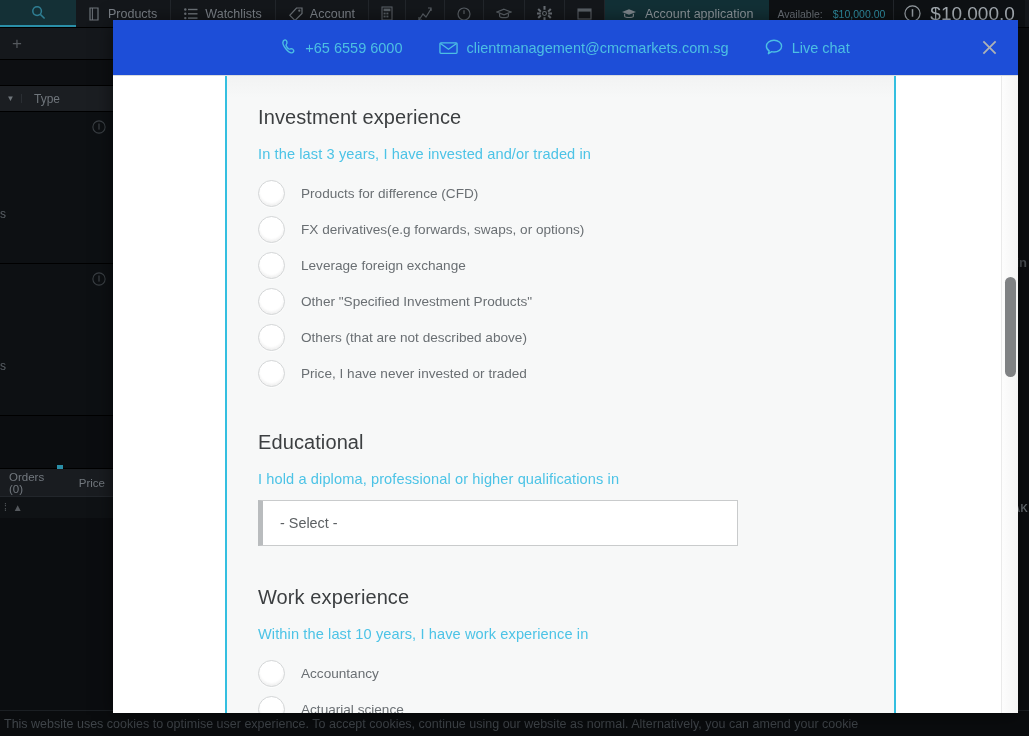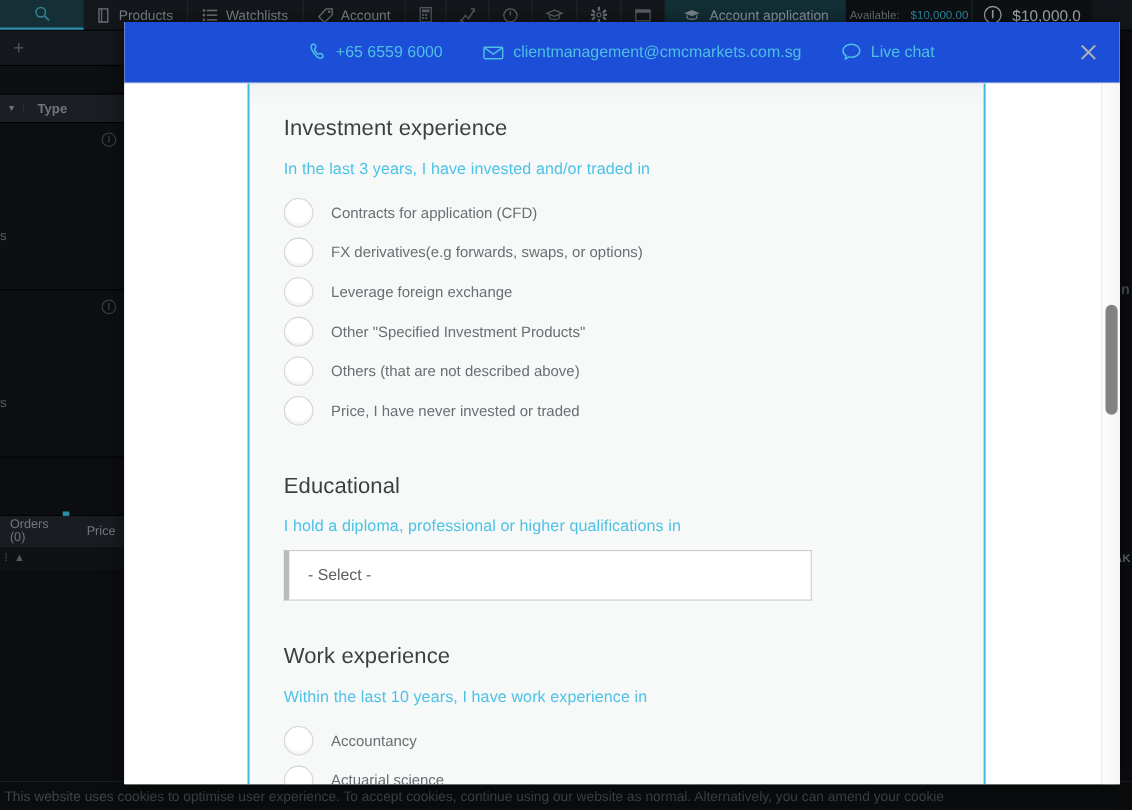--- a/index.html
+++ b/index.html
@@ -28,48 +28,48 @@
     display: flex; align-items: center; gap: 7px;
     padding: 8px 13px; color: #7d838a; font-size: 12.5px;
     border-right: 1px solid #22262b;
   }
   .tb-item.icon-only { padding: 0 12px; }
   .tb-tab-active {
     display: flex; align-items: center; gap: 8px; padding: 0 16px;
     background: #123036; color: #8e979d; font-size: 12.5px;
   }
   .tb-avail {
-    display: flex; align-items: center; gap: 10px; padding: 0 3px;
+    display: flex; align-items: center; gap: 10px; padding: 0 8px;
     font-size: 10.5px; color: #6b7178; background: #0e1114;
   }
   .tb-avail .val { color: #2f8fa3; font-size: 10.5px; }
   .tb-bal {
     display: flex; align-items: center; gap: 9px; padding: 0 10px;
-    background: #0e1114; color: #a9b0b6; font-size: 14px;
+    background: #0e1114; color: #a9b0b6; font-size: 19px;
     border-left: 1px solid #22262b;
   }
   .svg-ic { display: block; }
 
   .left-col {
     position: absolute; top: 28px; left: 0; width: 114px; bottom: 0;
     background: #0b0d10;
   }
   .add-row {
     height: 32px; border-bottom: 1px solid #000;
     background: #15181c; display: flex; align-items: center; padding-left: 12px;
     color: #55595e; font-size: 17px;
   }
   .blank-row { height: 26px; background: #0d0f12; border-bottom:1px solid #000; }
   .type-row {
     height: 26px; background: #1b1e22; display: flex; align-items: center;
     color: #6f757b; font-size: 12px; border-bottom: 1px solid #000;
   }
   .type-row .chev { width: 22px; text-align: center; font-size: 8px; color:#6f757b;
     border-right:1px solid #2a2e33; }
-  .type-row .lbl { padding-left: 12px; font-weight: bold; }
+  .type-row .lbl { padding-left: 12px; }
   .card {
     position: relative; height: 152px; border-bottom: 1px solid #000;
     background: #0d1013;
   }
   .card .info { position: absolute; right: 8px; top: 8px; }
   .card .tick { position: absolute; left: 0; bottom: 42px; color:#5a6066; font-size: 12px; }
   .bottom-tabs {
     position: absolute; left: 0; top: 468px; width: 114px; height: 28px;
     background: #191c20; display: flex; align-items: center;
     color: #72787e; font-size: 11.5px; border-top: 1px solid #000;
@@ -419,21 +419,21 @@
 
     <div class="pane-mid">
       <div class="form-scroll">
 
         <div class="sec-block">
           <h2 class="sec">Investment experience</h2>
           <div class="sec-q">In the last 3 years, I have invested and/or traded in</div>
 
           <div class="opt">
             <span class="radio"></span>
-            <span class="opt-label">Contracts for application (CFD)</span>
+            <span class="opt-label">Products for difference (CFD)</span>
           </div>
           <div class="opt">
             <span class="radio"></span>
             <span class="opt-label">FX derivatives(e.g forwards, swaps, or options)</span>
           </div>
           <div class="opt">
             <span class="radio"></span>
             <span class="opt-label">Leverage foreign exchange</span>
           </div>
           <div class="opt">

